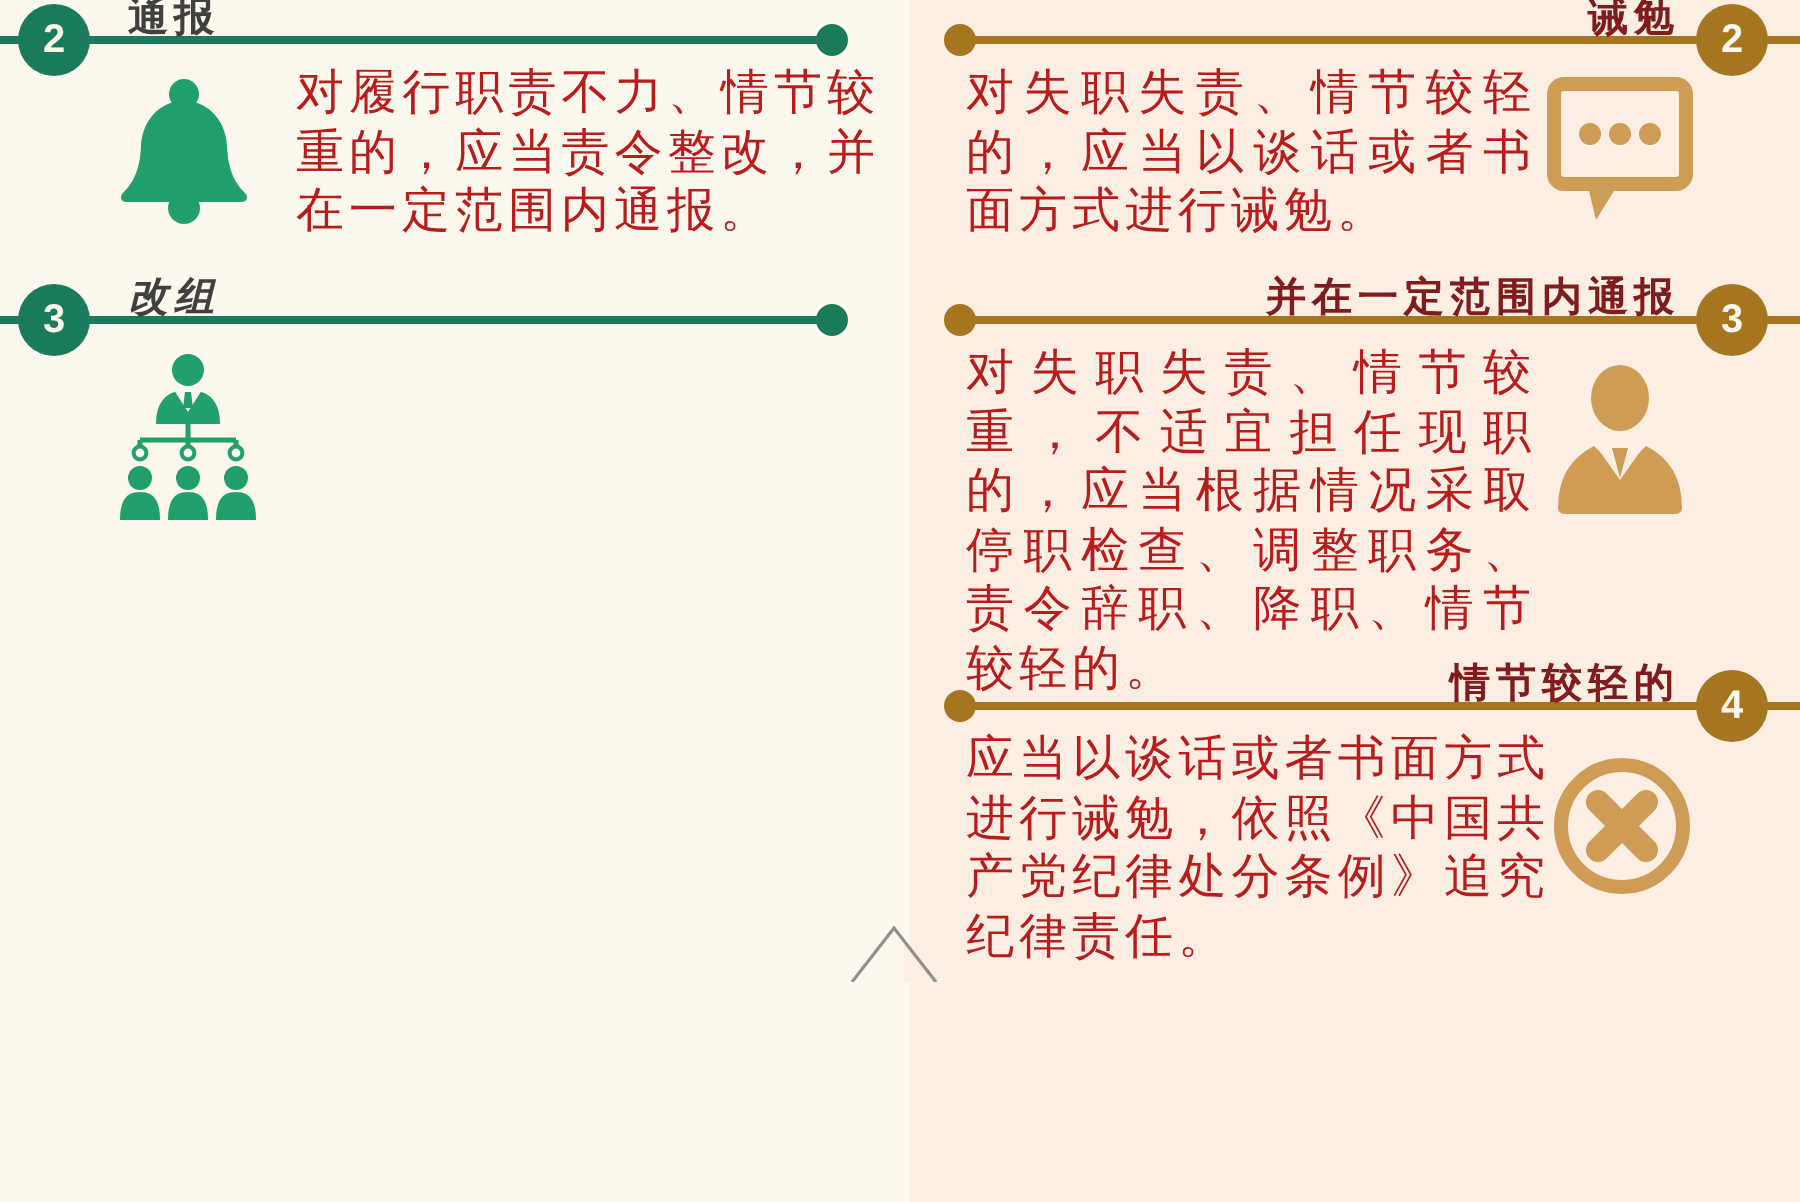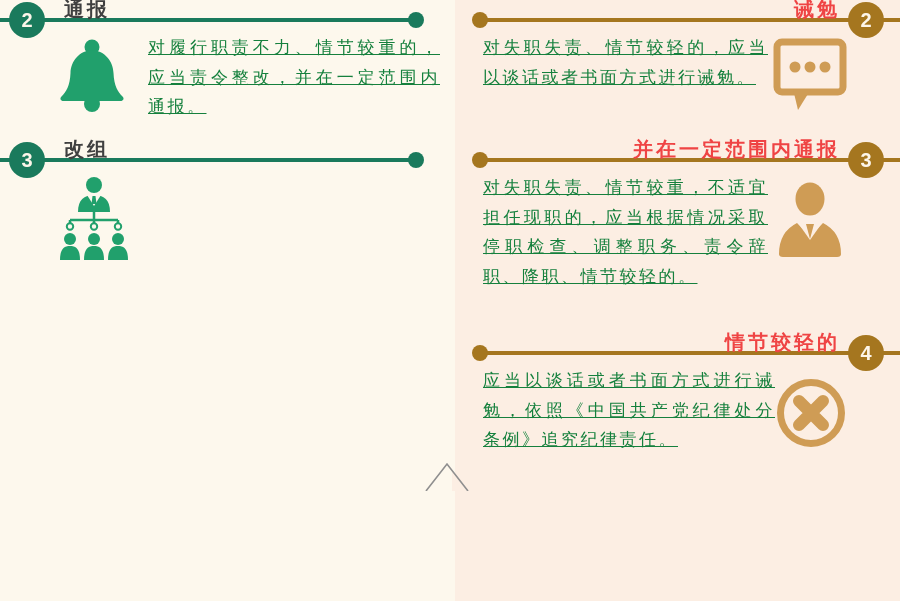--- a/index.html
+++ b/index.html
@@ -22,27 +22,26 @@
     color:#fdf6ea;font-weight:bold;font-size:20px;
     font-family:"Liberation Sans",sans-serif;
   }
   .badge.green{background:#1a7a5c;}
   .badge.gold{background:#a5761f;}
   .label{
     position:absolute;font-weight:bold;font-size:20px;letter-spacing:3px;
     line-height:20px;white-space:nowrap;
   }
   .label.green{color:#404040;}
-  .label.gold{color:#ef4444;}
+  .label.gold{color:#7f1d1d;}
   .body-text{
-    position:absolute;color:#15803d;
+    position:absolute;color:#b91c1c;
     font-family:"Liberation Serif",serif;
-    font-size:17px;line-height:29.5px;letter-spacing:2.5px;
+    font-size:24px;line-height:29.5px;letter-spacing:2.5px;
     text-align:justify;
-    text-decoration:underline;
   }
   .icon{position:absolute;}
   .note-box{
     position:absolute;left:4px;top:488px;width:892px;height:40px;
     box-sizing:border-box;border:2px dashed #8f8f8f;
     display:flex;align-items:center;justify-content:center;
   }
   .note-text{
     color:#a07c54;font-weight:bold;font-size:21px;letter-spacing:2px;
     font-family:"Liberation Sans",sans-serif;white-space:nowrap;
@@ -69,21 +68,21 @@
       <path d="M34 12 C21 13 13 23 12.5 35 C12 48 8 54 3.5 58.5 C1.5 60.5 2.5 63 5.5 63 L62.5 63 C65.5 63 66.5 60.5 64.5 58.5 C60 54 56 48 55.5 35 C55 23 47 13 34 12 Z" fill="#21a06c"></path>
     </svg>
   </div>
   <div class="body-text" style="left:148px;top:33px;width:292px;">对履行职责不力、情节较重的，应当责令整改，并在一定范围内通报。</div>
 
   <div class="hline green" style="left:0;top:158px;width:414px;"></div>
   <div class="dot green" style="left:408px;top:152px;"></div>
   <div class="badge green" style="left:9px;top:142px;">
       <span>3</span>
     </div>
-  <div class="label green" style="left:64px;top:139px;">改组</div>
+  <div class="label green" style="left:64px;top:139px;font-style:italic;">改组</div>
   <div class="icon" style="left:56px;top:176px;">
     <svg width="76" height="88" viewBox="0 0 76 88">
       <circle cx="38" cy="9" r="8" fill="#21a06c"></circle>
       <path d="M22 36 C22 24 28 19 38 19 C48 19 54 24 54 36 Z" fill="#21a06c"></path>
       <polygon points="31,19 38,30 45,19" fill="#fdf8ed"></polygon>
       <polygon points="36.5,20 39.5,20 40.5,28 35.5,28" fill="#21a06c"></polygon>
       <path d="M38 36 L38 44 M14 44 L62 44 M14 44 L14 47 M38 44 L38 47 M62 44 L62 47" stroke="#21a06c" stroke-width="2.5" fill="none"></path>
       <circle cx="14" cy="50.5" r="3.2" stroke="#21a06c" stroke-width="2" fill="none"></circle>
       <circle cx="38" cy="50.5" r="3.2" stroke="#21a06c" stroke-width="2" fill="none"></circle>
       <circle cx="62" cy="50.5" r="3.2" stroke="#21a06c" stroke-width="2" fill="none"></circle>

